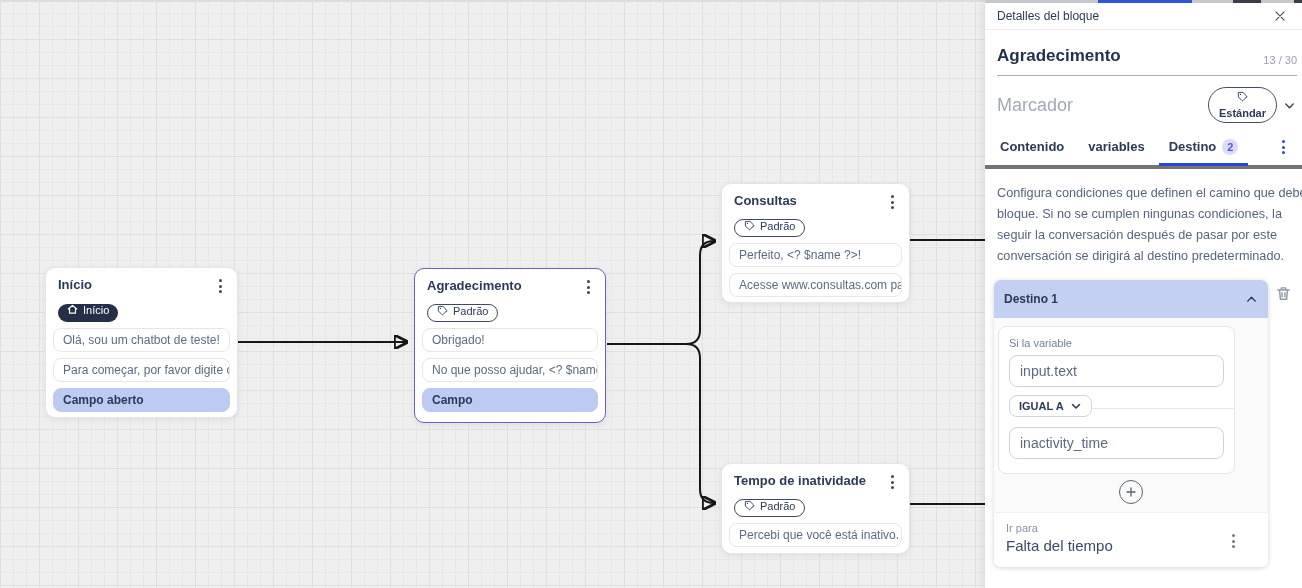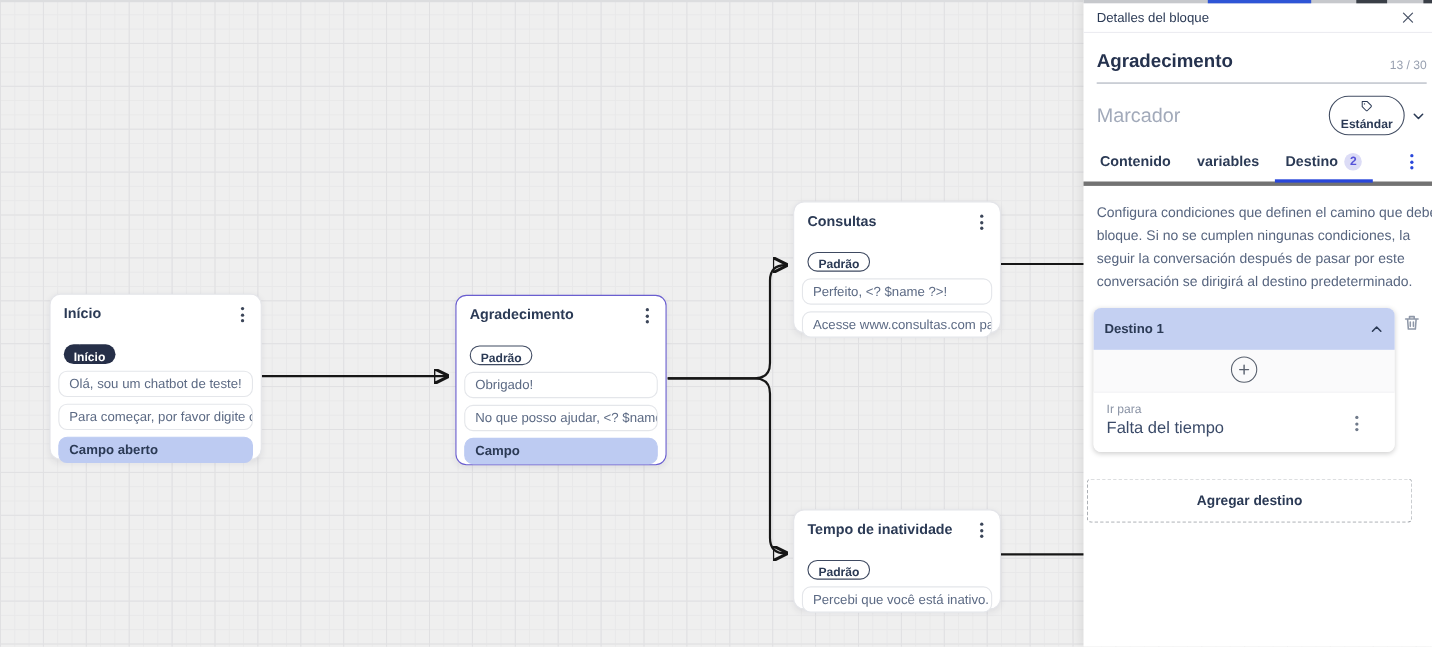--- a/index.html
+++ b/index.html
@@ -30,21 +30,21 @@
     box-shadow:0 2px 6px rgba(33,41,60,.08);
   }
   .node.selected { border:1.5px solid #6a5ed0; }
   .node-head { display:flex; justify-content:space-between; align-items:flex-start; padding:9px 12px 0 12px; }
   .node-title { font-size:13px; font-weight:700; color:#2b3a55; }
   .kebab { display:flex; flex-direction:column; gap:2.5px; padding:2px 3px; cursor:pointer; }
   .kebab i { width:3px; height:3px; border-radius:50%; background:#3c4659; display:block; }
   .kebab.blue i { background:#2947db; }
   .kebab.grey i { background:#707a8a; }
   .badge-row { padding:6px 12px 0; }
-  .badge { display:inline-flex; align-items:flex-start; gap:5px; height:18px; padding:0 9px; border-radius:999px; font-size:11px; font-weight:700;flex-direction:column; }
+  .badge { display:inline-flex; align-items:flex-start; gap:5px; height:18px; padding:0 9px; border-radius:999px; font-size:11px; font-weight:400; }
   .badge.dark { background:#262f48; color:#fff; }
   .badge.outline { border:1px solid #3f4a61; color:#2b3a55; background:#fff; }
   .badge svg { width:11px; height:11px; }
   .node-item {
     margin:6px 7px 0; height:24px; line-height:22px; padding:0 9px;
     border:1px solid #e4e6ea; border-radius:8px; font-size:12px; color:#5c6a84;
     white-space:nowrap; overflow:hidden; background:#fff;
   }
   .node-item.highlight { background:#bdcbf2; border-color:#bdcbf2; color:#2b3a55; font-weight:700; }
 
@@ -272,20 +272,34 @@
     <div class="dest-card">
       <div class="dest-header">
         <span>Destino 1</span>
         <span class="chev">
           <svg viewBox="0 0 24 24" fill="none" stroke="currentColor" stroke-width="2.6" stroke-linecap="round" stroke-linejoin="round">
               <path d="M5 15 L12 8 L19 15"></path>
             </svg>
         </span>
       </div>
 
+      <div class="cond-card">
+        <div class="cond-label">Si la variable</div>
+        <input class="cond-input" value="input.text" style="">
+        <div class="op-row">
+          <span class="line"></span>
+          <span class="op-chip">
+            <span>IGUAL A</span>
+            <svg viewBox="0 0 24 24" fill="none" stroke="currentColor" stroke-width="3" stroke-linecap="round" stroke-linejoin="round">
+                <path d="M5 9 L12 16 L19 9"></path>
+              </svg>
+          </span>
+        </div>
+        <input class="cond-input" value="inactivity_time" style="">
+      </div>
 
       <div class="plus-row">
         <button class="plus-btn">
           <svg viewBox="0 0 24 24" fill="none" stroke="currentColor" stroke-width="2.6" stroke-linecap="round">
               <path d="M12 4 V20 M4 12 H20"></path>
             </svg>
         </button>
       </div>
 
       <div class="goto">

